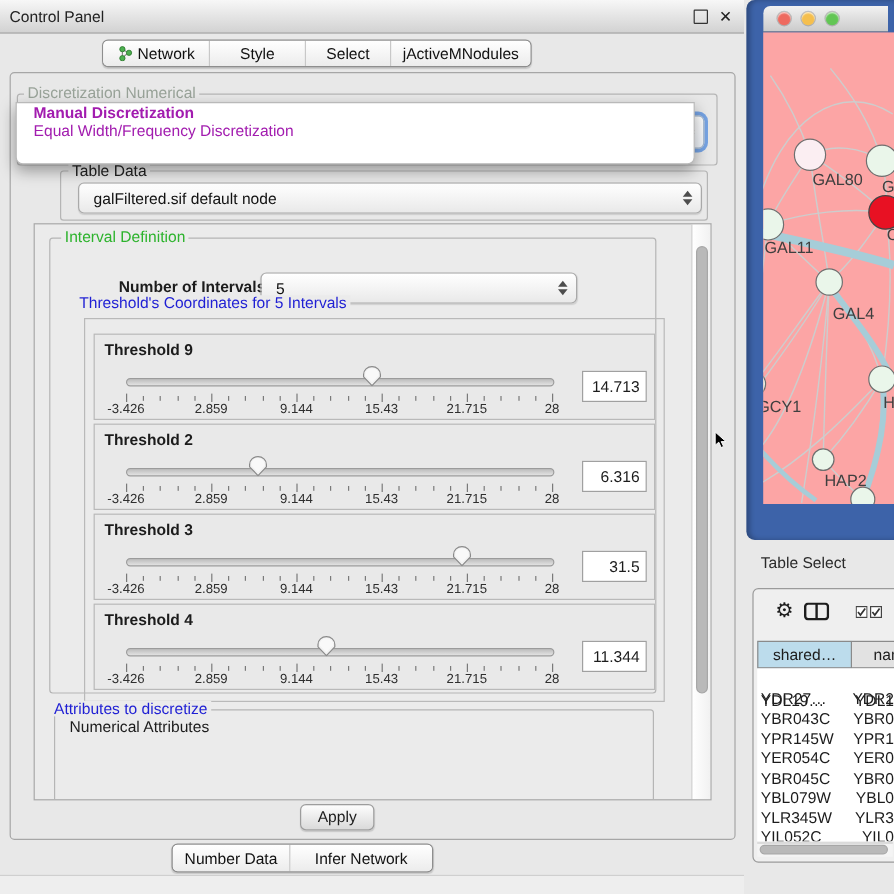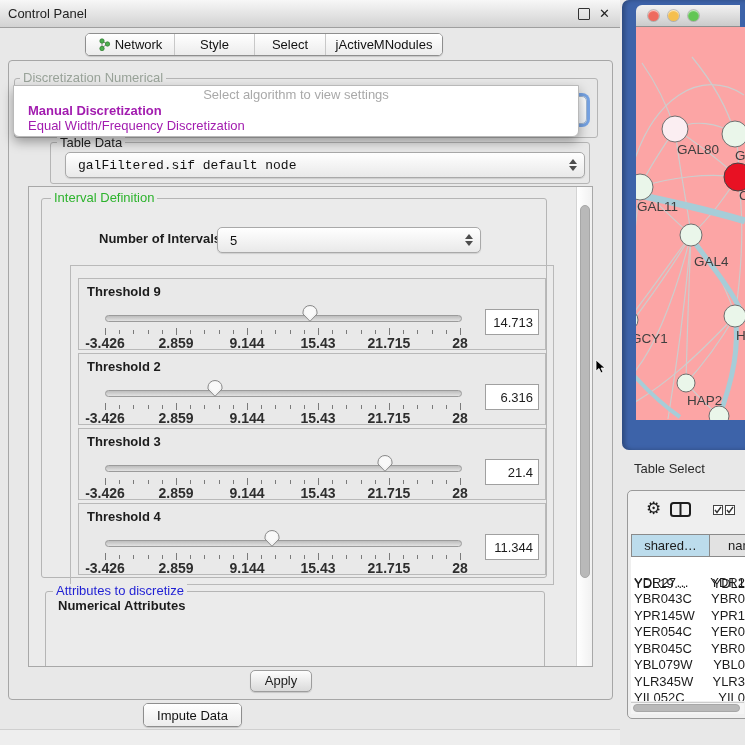--- a/index.html
+++ b/index.html
@@ -38,21 +38,21 @@
   #algo-combo{left:45px;top:96px;width:540px;height:26px;border-radius:5px;border:1px solid #9fb6d2;background:linear-gradient(#ffffff,#eef2f8);box-shadow:0 0 0 3px rgba(98,150,226,.85);}
   #table-group{left:50px;top:142px;width:538px;height:40px;}
   #table-label{left:57px;top:136px;color:#222;}
 
   .combo{border:1px solid #a9a9a9;border-radius:5px;background:linear-gradient(#ffffff,#e9e9e9);box-shadow:0 1px 1px rgba(0,0,0,.12);}
   .combo .val{position:absolute;left:12px;top:0;bottom:0;display:flex;align-items:center;color:#111;white-space:nowrap;}
   .spin{position:absolute;right:7px;top:50%;transform:translateY(-50%);display:flex;flex-direction:column;gap:2px;}
   .spin i{display:block;width:0;height:0;border-left:4px solid transparent;border-right:4px solid transparent;}
   .spin .up{border-bottom:5px solid #4d4d4d;}
   .spin .dn{border-top:5px solid #4d4d4d;}
-  #tabledata-combo{left:65px;top:152px;width:518px;height:24px;font-family:Liberation Mono, monospace;}
+  #tabledata-combo{left:65px;top:152px;width:518px;height:24px;}
 
   .popup{left:13px;top:85px;width:564px;height:50px;background:#fff;border:1px solid #b9b9b9;border-radius:0 0 6px 6px;box-shadow:0 5px 12px rgba(0,0,0,.35);z-index:30;}
   .popup .prompt{text-align:center;color:#a9a9a9;line-height:16px;height:16px;margin-top:1px;}
   .popup .item{line-height:15px;padding-left:14px;color:#a21caf;white-space:nowrap;}
   .popup .item.sel{font-weight:bold;}
 
   .scrollpane{left:28px;top:186px;width:563px;height:479px;border:1px solid #a8a8a8;background:#ebebeb;overflow:hidden;}
   .vsb-track{position:absolute;right:0;top:0;width:15px;height:100%;background:linear-gradient(to right,#ffffff,#f1f1f1);border-left:1px solid #d4d4d4;}
   .vsb-thumb{position:absolute;right:2px;width:10px;border-radius:5px;background:#b9b9b9;border:1px solid #a7a7a7;box-sizing:border-box;}
 
@@ -64,26 +64,26 @@
   #thr-container{position:absolute;left:28px;top:66px;width:482px;height:318px;border:1px solid #b9b9b9;}
   #thr-title{left:34px;top:59px;}
 
   .thr-row{position:absolute;left:7px;width:466px;height:70px;border:1px solid #b9b9b9;background:#e9e9e9;}
   .thr-row .tlabel{position:absolute;left:8px;top:5px;font-weight:bold;}
   .thr-track{position:absolute;left:26px;top:36px;width:355px;height:5px;border:1px solid #9b9b9b;border-radius:4px;background:linear-gradient(#bdbdbd,#e2e2e2);}
   .thr-thumb{position:absolute;top:26px;width:16px;height:17px;}
   .ticks{position:absolute;left:26px;top:49px;width:355px;height:8px;}
   .tick{position:absolute;top:2px;width:1px;height:4px;background:#7a7a7a;}
   .tick.major{top:0;height:7px;}
-  .tick-label{position:absolute;top:56px;transform:translateX(-50%);font-size:14px;font-weight:bold;color:#2e2e2e;white-space:nowrap;}
+  .tick-label{position:absolute;top:56px;transform:translateX(-50%);font-size:11px;font-weight:normal;color:#2e2e2e;white-space:nowrap;}
   .thr-value{position:absolute;left:406px;top:30px;width:54px;height:26px;background:#fff;border:1px solid #a0a0a0;line-height:26px;text-align:right;padding-right:5px;box-sizing:border-box;}
 
   #attr-group{position:absolute;left:16px;top:404px;width:498px;height:95px;border:1px solid #b5b5b5;border-radius:3px;}
-  #attr-title{left:24px;top:397px;}
-  #numattr-label{left:26px;top:412px;font-weight:bold;}
+  #attr-title{left:13px;top:397px;}
+  #numattr-label{left:26px;top:412px;font-weight:normal;}
 
   .apply-btn{left:250px;top:670px;width:60px;height:20px;border:1px solid #9d9d9d;border-radius:5px;background:linear-gradient(#fdfdfd,#dadada);text-align:center;line-height:19px;box-shadow:0 1px 1px rgba(0,0,0,.15);}
   .bottom-strip{left:0;top:729px;width:620px;height:16px;background:#eeeeee;border-top:1px solid #cfcfcf;}
 
   
   .net-window{left:622px;top:0;width:123px;height:450px;background:#3d63a9;border-radius:7px 0 0 7px;box-shadow:inset 3px 0 4px rgba(0,0,0,.25);}
   .net-titlebar{position:absolute;left:14px;top:5px;width:104px;height:22px;background:linear-gradient(#f2f2f2,#cbcbcb);border-radius:6px 0 0 0;border-bottom:1px solid #8f8f8f;box-sizing:border-box;}
   .light{position:absolute;top:5px;width:11px;height:11px;border-radius:50%;box-shadow:inset 0 1px 1px rgba(255,255,255,.7),0 0 0 1px rgba(0,0,0,.18);}
   .net-canvas{position:absolute;left:14px;top:27px;width:124px;height:393px;background:#fca5a5;overflow:hidden;}
   .net-canvas svg{display:block;}
@@ -145,21 +145,20 @@
   <div class="abs group" id="algo-group"></div>
   <span class="group-label abs" id="algo-label" style="color: rgb(153, 163, 153);">Discretization Numerical</span>
   <div class="abs" id="algo-combo">
     <span class="spin">
         <i class="up"></i>
         <i class="dn"></i>
       </span>
   </div>
 
   <div class="abs popup">
-    <div class="prompt">Select algorithm to view settings</div>
     <div id="popup-items">
         <div class="item sel">Manual Discretization</div>
         <div class="item">Equal Width/Frequency Discretization</div>
       </div>
   </div>
 
   <div class="abs group" id="table-group"></div>
   <span class="group-label abs" id="table-label">Table Data</span>
   <div class="abs combo" id="tabledata-combo">
     <span class="val">galFiltered.sif default node</span>
@@ -297,21 +296,21 @@
               <div class="tick" style="left: 241.4px;"></div>
               <div class="tick" style="left: 255.6px;"></div>
               <div class="tick" style="left: 269.8px;"></div>
               <div class="tick major" style="left: 284px;"></div>
               <div class="tick" style="left: 298.2px;"></div>
               <div class="tick" style="left: 312.4px;"></div>
               <div class="tick" style="left: 326.6px;"></div>
               <div class="tick" style="left: 340.8px;"></div>
               <div class="tick major" style="left: 355px;"></div>
             </div>
-      <div class="thr-value">21.4</div>
+      <div class="thr-value">31.5</div>
     <span class="tick-label" style="left: 26px;">-3.426</span>
             <span class="tick-label" style="left: 97px;">2.859</span>
             <span class="tick-label" style="left: 168px;">9.144</span>
             <span class="tick-label" style="left: 239px;">15.43</span>
             <span class="tick-label" style="left: 310px;">21.715</span>
             <span class="tick-label" style="left: 381px;">28</span>
           </div>
           <div class="thr-row" style="top: 237px;">
       <span class="tlabel">Threshold 4</span>
       <div class="thr-track"></div>
@@ -352,37 +351,41 @@
     <span class="tick-label" style="left: 26px;">-3.426</span>
             <span class="tick-label" style="left: 97px;">2.859</span>
             <span class="tick-label" style="left: 168px;">9.144</span>
             <span class="tick-label" style="left: 239px;">15.43</span>
             <span class="tick-label" style="left: 310px;">21.715</span>
             <span class="tick-label" style="left: 381px;">28</span>
           </div>
         </div>
     </div>
     <span class="glabel" id="interval-label" style="color: rgb(45, 179, 45);">Interval Definition</span>
+    <span class="glabel" id="thr-title" style="color: rgb(31, 31, 212);">Threshold's Coordinates for 5 Intervals</span>
 
     <div id="attr-group">
       
     </div>
     <span class="glabel" id="attr-title" style="color: rgb(31, 31, 212);">Attributes to discretize</span>
     <span class="glabel" id="numattr-label">Numerical Attributes</span>
 
     <div class="vsb-track">
       <div class="vsb-thumb" style="top:18px;height:373px;"></div>
     </div>
   </div>
 
   <div class="abs apply-btn">Apply</div>
 
   <div class="abs seg" id="bottom-tabs">
     <div class="tab">
-        <span>Impute Data</span>
+        <span>Number Data</span>
+      </div>
+    <div class="tab">
+        <span>Infer Network</span>
       </div>
   </div>
   <div class="abs bottom-strip"></div>
 
   <div class="abs net-window">
     <div class="net-titlebar">
       <span class="light" style="left: 12px; background: rgb(238, 106, 95);" id="light-close"></span>
       <span class="light" style="left: 32px; background: rgb(245, 191, 78);" id="light-min"></span>
       <span class="light" style="left: 52px; background: rgb(98, 198, 84);" id="light-zoom"></span>
     </div>

